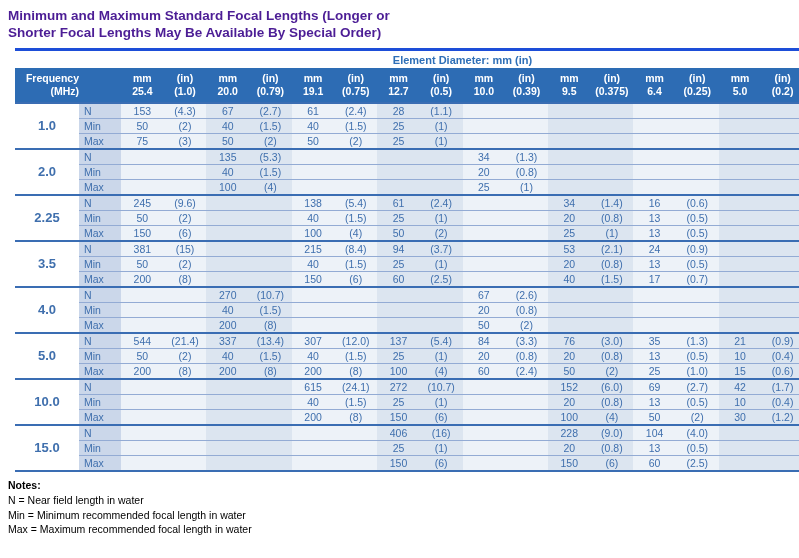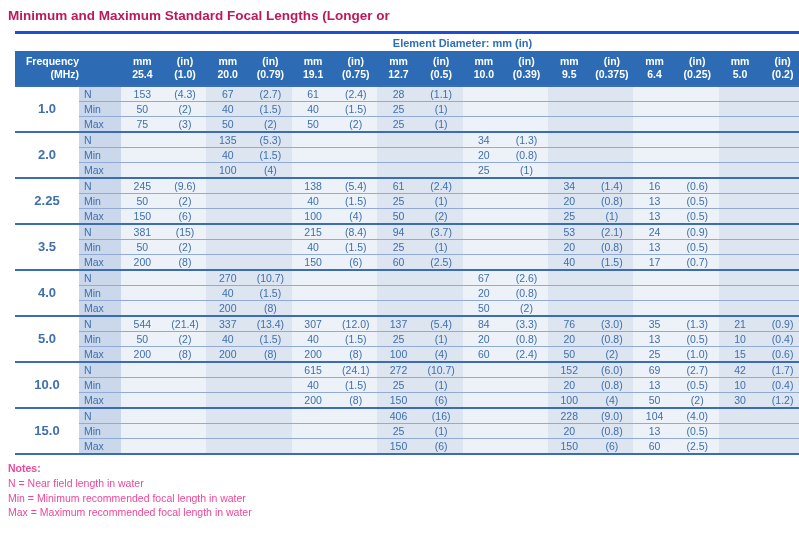--- a/index.html
+++ b/index.html
@@ -1,20 +1,20 @@
 <!DOCTYPE html>
 <html><head>
 <meta charset="utf-8">
 <style>
   * { margin:0; padding:0; box-sizing:border-box; }
   html,body { width:799px; height:558px; background:#ffffff; overflow:hidden;
               font-family:"Liberation Sans", sans-serif; }
   .page { width:799px; height:558px; position:relative; }
 
-  .title { padding:7px 10px 5px 8px; color:#be185d; font-weight:bold;
+  .title { padding:7px 10px 5px 8px; color:#4c1d95; font-weight:bold;
            font-size:13.5px; line-height:17px; }
 
   table.focal { width:789px; margin:2px 5px 0 15px; border-collapse:collapse;
                 table-layout:fixed; border-top:3px solid #1d4ed8;
                 border-bottom:2px solid #3a6db3; }
   col.c-freq  { width:64px; }
   col.c-label { width:42px; }
 
   tr.ed-row td { background:#ffffff; border:none; }
   td.ed-cell { text-align:center; color:#2e6fb7; font-weight:bold;
@@ -26,31 +26,32 @@
   tr.main-header th.freq-th { text-align:right; }
 
   tbody td { height:15px; line-height:14px; font-size:10.5px; color:#3f6fad;
              text-align:center; border-top:1px solid #93abd4; padding:0; }
   tbody tr.group-start td { border-top:2px solid #3a6db3; }
   td.freq { background:#ffffff; font-weight:bold; font-size:13px; }
   td.rlabel { background:#cbd7ea; text-align:left; padding-left:5px; }
   td.shade-light { background:#edf2f8; }
   td.shade-dark  { background:#dce5f0; }
 
-  .notes { padding:6px 8px 0 8px; color:#ec4899; }
+  .notes { padding:6px 8px 0 8px; color:#000000; }
   .notes-heading { font-weight:bold; font-size:10.5px; line-height:15px; }
   .note-line { font-size:10.5px; line-height:14.5px; }
 </style>
 </head>
 <body>
 
 <div class="page">
 
   <div class="title">
     <div>Minimum and Maximum Standard Focal Lengths (Longer or</div>
+    <div>Shorter Focal Lengths May Be Available By Special Order)</div>
   </div>
 
   <table class="focal">
     <colgroup>
       <col class="c-freq">
         <col class="c-label">
       <col>
         <col>
         <col>
         <col>

